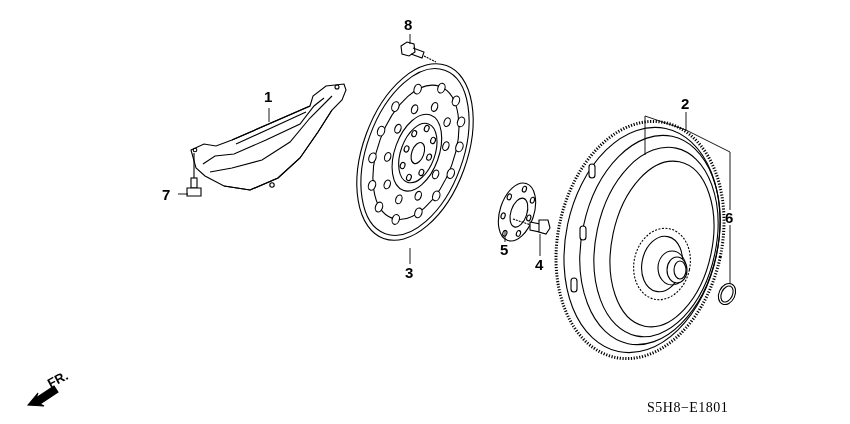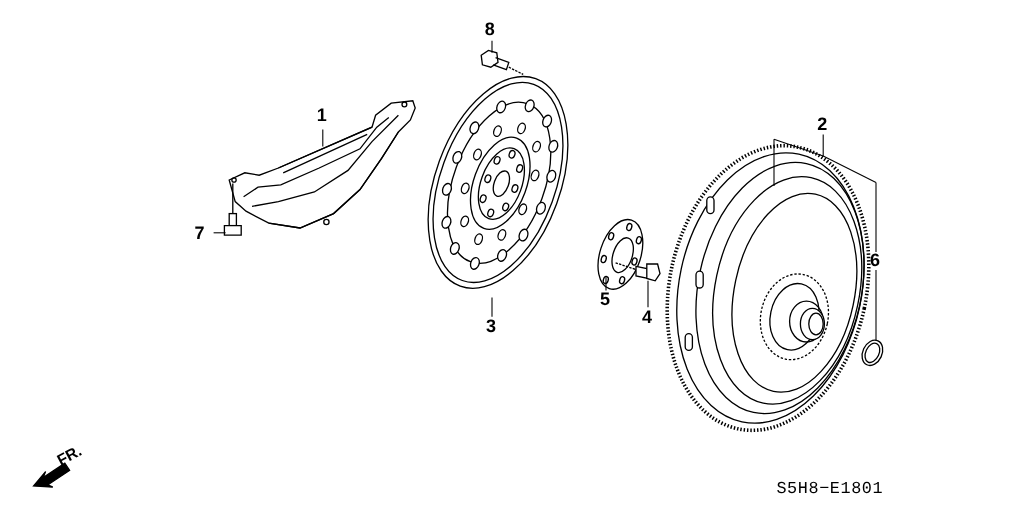--- a/index.html
+++ b/index.html
@@ -1,19 +1,19 @@
 <!DOCTYPE html>
 <html><head>
 <meta charset="utf-8">
 <style>
   html, body { margin:0; padding:0; background:#ffffff; }
   #stage { position:relative; width:850px; height:424px; background:#ffffff; overflow:hidden; font-family:"Liberation Sans", sans-serif; }
   svg.diagram { position:absolute; left:0; top:0; width:850px; height:424px; }
   .callout { position:absolute; font-family:"Liberation Sans", sans-serif; font-weight:bold; font-size:15px; color:#000; line-height:1; }
-  .code { position:absolute; left:647px; top:400px; font-family:Liberation Mono, monospace; font-size:14px; color:#000; letter-spacing:0.5px; }
+  .code { position:absolute; left:647px; top:400px; font-family:Liberation Serif, serif; font-size:14px; color:#000; letter-spacing:0.5px; }
   .fr { position:absolute; left:52px; top:376px; font-family:"Liberation Sans", sans-serif; font-weight:bold; font-size:13px; transform:rotate(-28deg); transform-origin:left bottom; }
 </style>
 </head>
 <body>
 
 <div id="stage">
   <svg class="diagram" viewBox="0 0 850 424" fill="none" stroke="#000" stroke-width="1.1">
 
     <g>
       <path d="M191 150 L204 144 L216 146 L232 140 L310 106 L313 96 L326 86 L344 84 L346 90 L342 100 L332 110 L318 132 L300 158 L278 178 L250 190 L224 186 L205 176 L196 168 Z" fill="#fff"></path>

